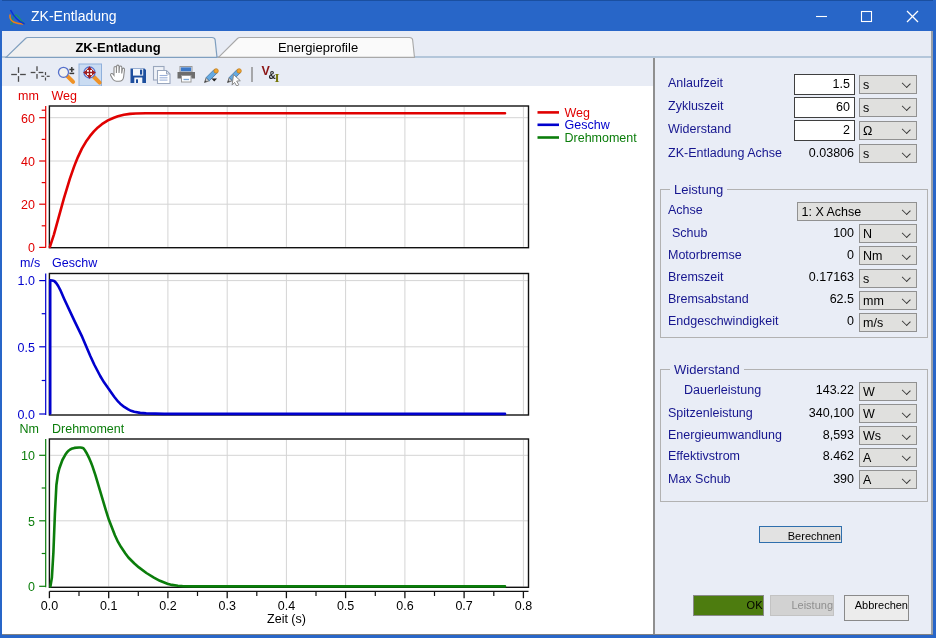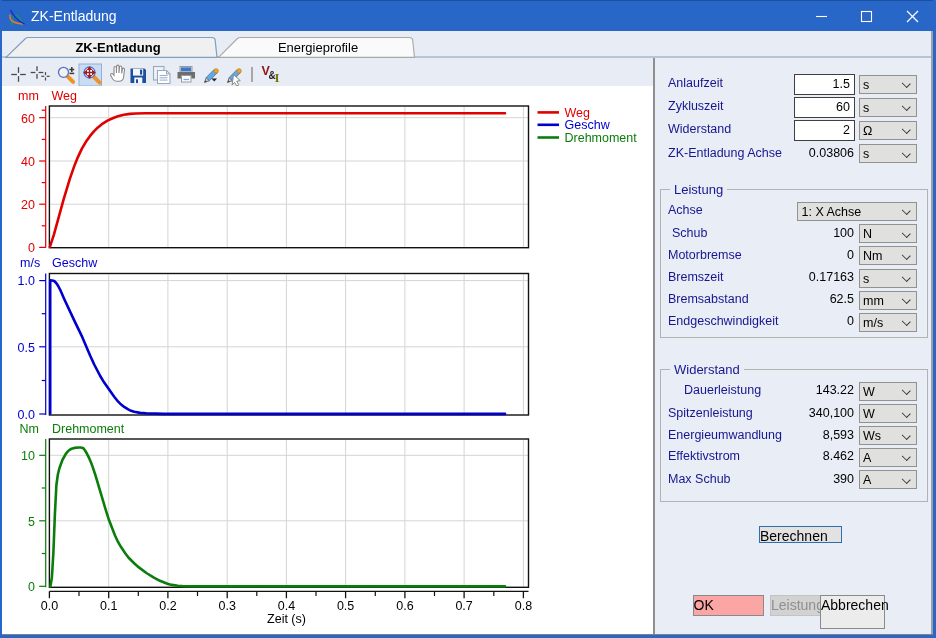--- a/index.html
+++ b/index.html
@@ -14,21 +14,21 @@
 #divider{position:absolute;left:653px;top:58px;width:2px;height:575.5px;background:#8f8f8f}
 #rightpanel{position:absolute;left:655px;top:58px;width:275px;height:575.5px;background:#e9edf6}
 .lbl{position:absolute;color:#16168f;font-size:12.5px;white-space:nowrap}
 .inp{position:absolute;left:794px;width:61px;height:21px;background:#fff;border:1px solid #3f3f3f;font-size:12.5px;text-align:right;padding:2px 4px 0 0;color:#000}
 .val{position:absolute;left:720px;width:134px;font-size:12.5px;text-align:right;color:#000000}
 .dd{position:absolute;height:19px;background:#e0e0de;border:1px solid #919191;font-size:12.5px;color:#000}
 .dd span{position:absolute;left:3.5px;top:2px}
 .dd i{position:absolute;right:6.5px;top:4.5px;width:6.5px;height:6.5px;border-right:1.4px solid #3a3a3a;border-bottom:1.4px solid #3a3a3a;transform:rotate(45deg) scaleY(0.82)}
 .grp{position:absolute;border:1px solid #b2b2b2}
 .leg{position:absolute;color:#16168f;font-size:13px;background:#e9edf6;padding:0 4px}
-.btn{position:absolute;border:1px solid #8a8a8a;font-size:14px;color:#000;text-align:left;line-height:19px}
+.btn{position:absolute;border:1px solid #8a8a8a;font-size:11px;color:#000;text-align:right;line-height:19px}
 .edge{position:absolute;background:#2866c8}
 </style></head>
 <body>
 <div id="win">
 <div id="titlebar">
 <svg width="18" height="18" style="position:absolute;left:8px;top:7px" viewBox="0 0 18 18">
 <path d="M2 16 L4 16 L4 13 C5 8.5 6.5 7 8 7 C9.5 7 12 11.5 16 15.8" fill="none" stroke="#1c8f72" stroke-width="1.5"></path>
 <path d="M2 6.5 L2 9.5 C2.5 13.5 8 16 15.5 16" fill="none" stroke="#ee7d15" stroke-width="1.5"></path>
 <path d="M2.5 2 C6 9 10 13.5 16.5 16" fill="none" stroke="#0a31d8" stroke-width="1.5"></path>
 </svg>
@@ -328,20 +328,20 @@
       <span>A</span>
       <i></i>
     </div>
 <div class="lbl" style="left:668px;top:471.5px">Max Schub</div>
 <div class="val" style="top:471.5px">390</div>
 <div class="dd" style="left:858.5px;top:470.0px;width:58px">
       <span>A</span>
       <i></i>
     </div>
 <div class="btn" style="left:759px;top:526px;width:83px;height:16.5px;border:1.5px solid #2f6fad;background:#e2e2e2">Berechnen</div>
-<div class="btn" style="left:692.5px;top:595px;width:71px;height:20.5px;background:#fca5a5">OK</div>
+<div class="btn" style="left:692.5px;top:595px;width:71px;height:20.5px;background:#4d7c0f">OK</div>
 <div class="btn" style="left:770px;top:595px;width:64px;height:20.5px;background:#d2d2d2;border-color:#c3c3c3;color:#8f8f8f">Leistung</div>
-<div class="btn" style="left:820px;top:595px;width:65px;height:34px;background:#ececec">Abbrechen</div>
+<div class="btn" style="left:844px;top:595px;width:65px;height:26px;background:#ececec">Abbrechen</div>
 <div class="edge" style="left:0;top:0;width:2px;height:638px"></div>
 <div style="position:absolute;left:930.5px;top:31px;width:2px;height:602.5px;background:#9aa0a8"></div>
 <div class="edge" style="left:932.5px;top:0;width:3.5px;height:638px"></div>
 <div style="position:absolute;left:2px;top:633.5px;width:930.5px;height:1.5px;background:#828282"></div>
 <div class="edge" style="left:0;top:635px;width:936px;height:3px"></div>
 </div>
 </body></html>

